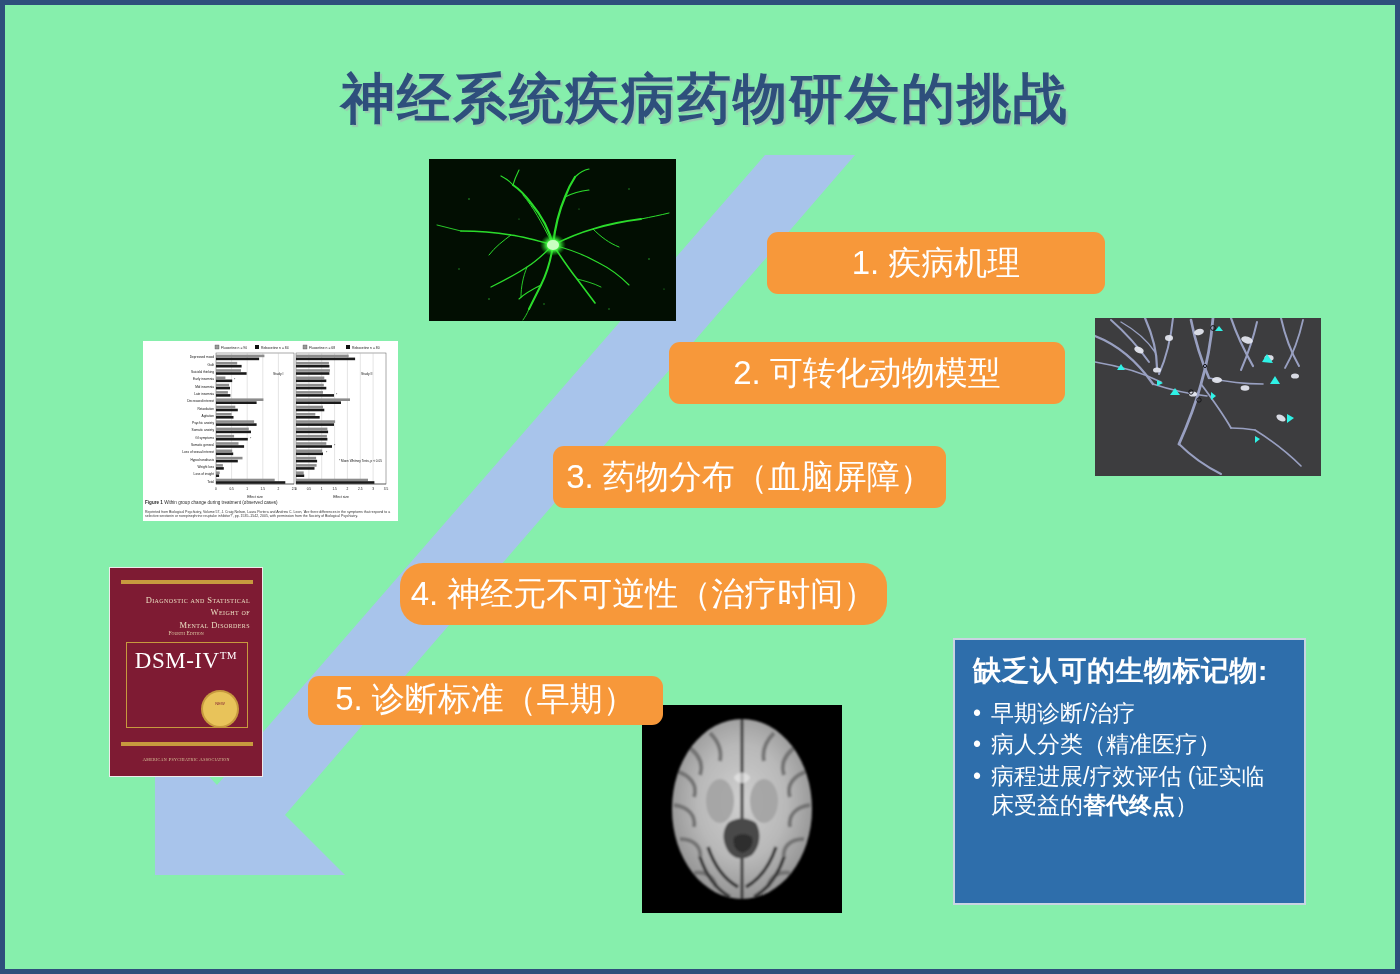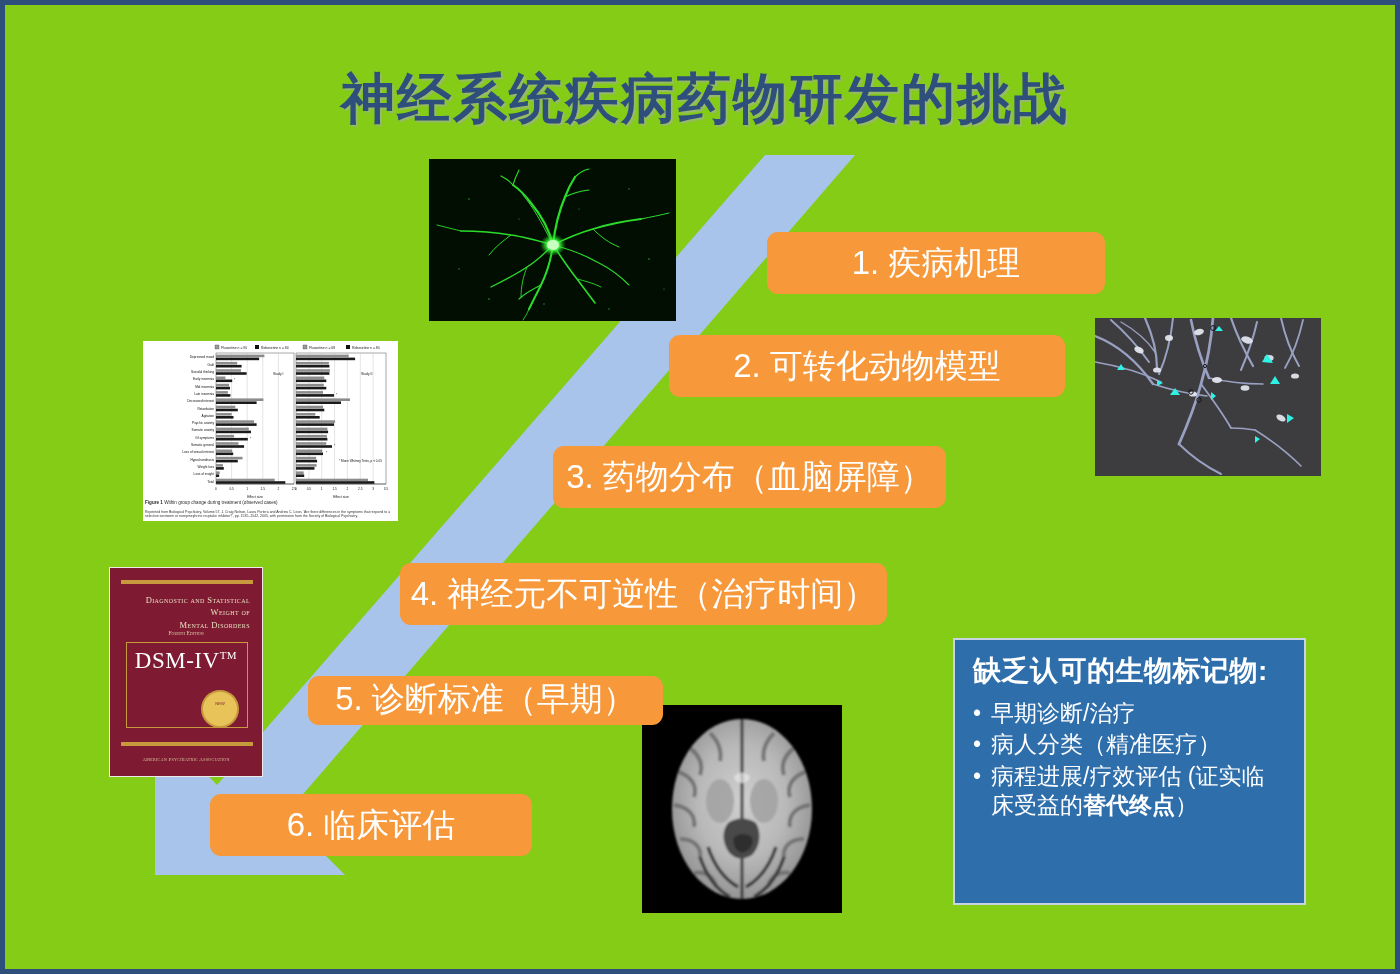--- a/index.html
+++ b/index.html
@@ -9,21 +9,21 @@
   }
   body {
     font-family: "Liberation Sans", "DejaVu Sans", sans-serif;
   }
 
   
   #slide {
     position: relative;
     width: 1400px;
     height: 974px;
-    background: #84cc16;
+    background: #86efac;
     overflow: hidden;
     box-sizing: border-box;
     border: 5px solid #2e4f7c;
   }
 
   
   #title {
     position: absolute;
     left: 0;
     top: 58px;
@@ -56,23 +56,23 @@
     font-size: 33px;
     display: flex;
     align-items: center;
     justify-content: center;
     padding: 8px 18px;
     box-sizing: border-box;
     white-space: nowrap;
     line-height: 1.1;
   }
   #callout-1 { left: 762px; top: 227px; width: 338px; height: 62px; }
-  #callout-2 { left: 664px; top: 330px; width: 396px; height: 62px; }
+  #callout-2 { left: 664px; top: 337px; width: 396px; height: 62px; }
   #callout-3 { left: 548px; top: 441px; width: 393px; height: 62px; }
-  #callout-4 { left: 395px; top: 558px; width: 487px; height: 62px; }
+  #callout-4 { left: 395px; top: 558px; width: 487px; height: 62px; border-radius: 23px; }
   #callout-5 { left: 303px; top: 671px; width: 355px; height: 49px; align-items: flex-end; }
   #callout-6 { left: 205px; top: 789px; width: 322px; height: 62px; }
 
   
   #biomarker-panel {
     position: absolute;
     left: 948px;
     top: 633px;
     width: 353px;
     height: 267px;
@@ -576,23 +576,20 @@
   </div>
   <div class="callout" id="callout-3">
     <span>3. 药物分布（血脑屏障）</span>
   </div>
   <div class="callout" id="callout-4">
     <span>4. 神经元不可逆性（治疗时间）</span>
   </div>
   <div class="callout" id="callout-5">
     <span>5. 诊断标准（早期）</span>
   </div>
-  <div class="callout" id="callout-6">
-    <span>6. 临床评估</span>
-  </div>
 
   <div id="biomarker-panel">
     <div id="biomarker-title">缺乏认可的生物标记物:</div>
 
     <div class="bm-item">
       <span class="bm-bullet">•</span>
       <span class="bm-text">早期诊断/治疗</span>
     </div>
 
     <div class="bm-item">

